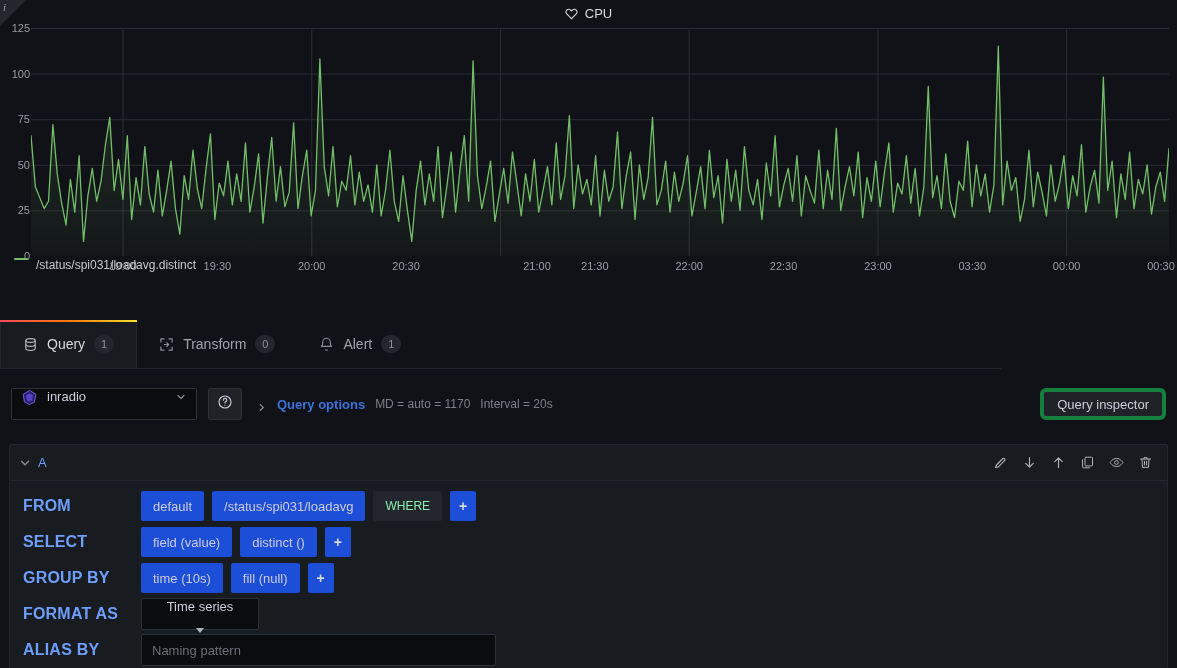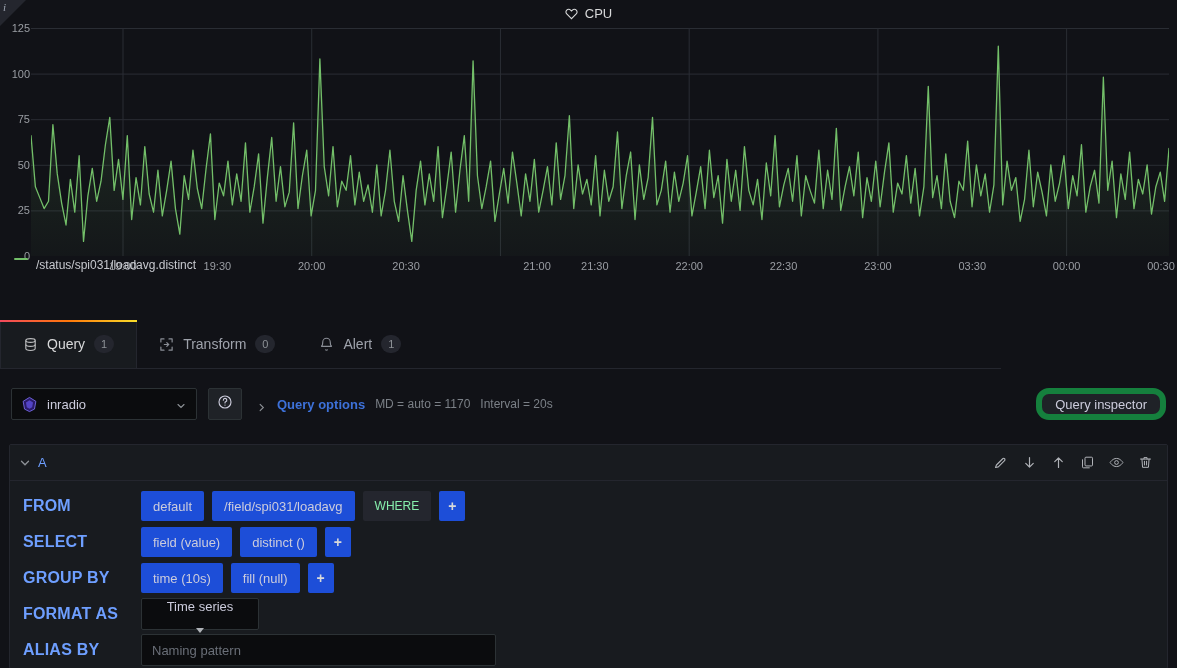--- a/index.html
+++ b/index.html
@@ -115,21 +115,21 @@
     background: #111217;
     display: flex; align-items: center;
     padding: 0 11px;
     gap: 0;
   }
   .ds-picker {
     width: 186px; height: 32px;
     background: #0b0c0e;
     border: 1px solid #2c3235;
     border-radius: 2px;
-    display: flex; align-items: center; gap: 9px;
+    display: flex; gap: 9px;
     padding: 0 9px;
     cursor: pointer;
   }
   .ds-logo {
     width: 17px; height: 17px; flex: 0 0 17px;
   }
   .ds-name { flex: 1; font-size: 13px; color: #ccccdc; }
   .chevron-dn { width: 12px; height: 12px; color: #8e9297; }
 
   .help-btn {
@@ -147,22 +147,22 @@
     height: 32px; cursor: pointer;
   }
   .qo-caret { width: 11px; height: 11px; color: #8e9297; }
   .qo-label { font-size: 13px; font-weight: 600; color: #3d71d9; }
   .qo-meta { font-size: 12px; color: #7b8087; }
 
   .query-inspector-btn {
     margin-left: auto;
     height: 32px; padding: 0 13px;
     background: #1f2227;
-    border: 6px solid #15803d;
-    border-radius: 13px;
+    border: 4px solid #15803d;
+    border-radius: 6px;
     color: #ccccdc; font-size: 13px;
     display: flex; align-items: center;
     cursor: pointer;
     font-family: "Liberation Sans", sans-serif;
   }
 
   
   .query-card {
     position: absolute; top: 444px; left: 9px;
     width: 1159px;
@@ -429,21 +429,21 @@
         </svg>
       </span>
     </div>
   </div>
 
   <div class="editor-rows">
 
     <div class="erow">
       <span class="erow-label">FROM</span>
       <span class="seg">default</span>
-      <span class="seg">/field/spi031/loadavg</span>
+      <span class="seg">/status/spi031/loadavg</span>
       <span class="seg kw">WHERE</span>
       <span class="seg plus">+</span>
     </div>
 
     <div class="erow">
       <span class="erow-label">SELECT</span>
       <span class="seg">field (value)</span>
       <span class="seg">distinct ()</span>
       <span class="seg plus">+</span>
     </div>

